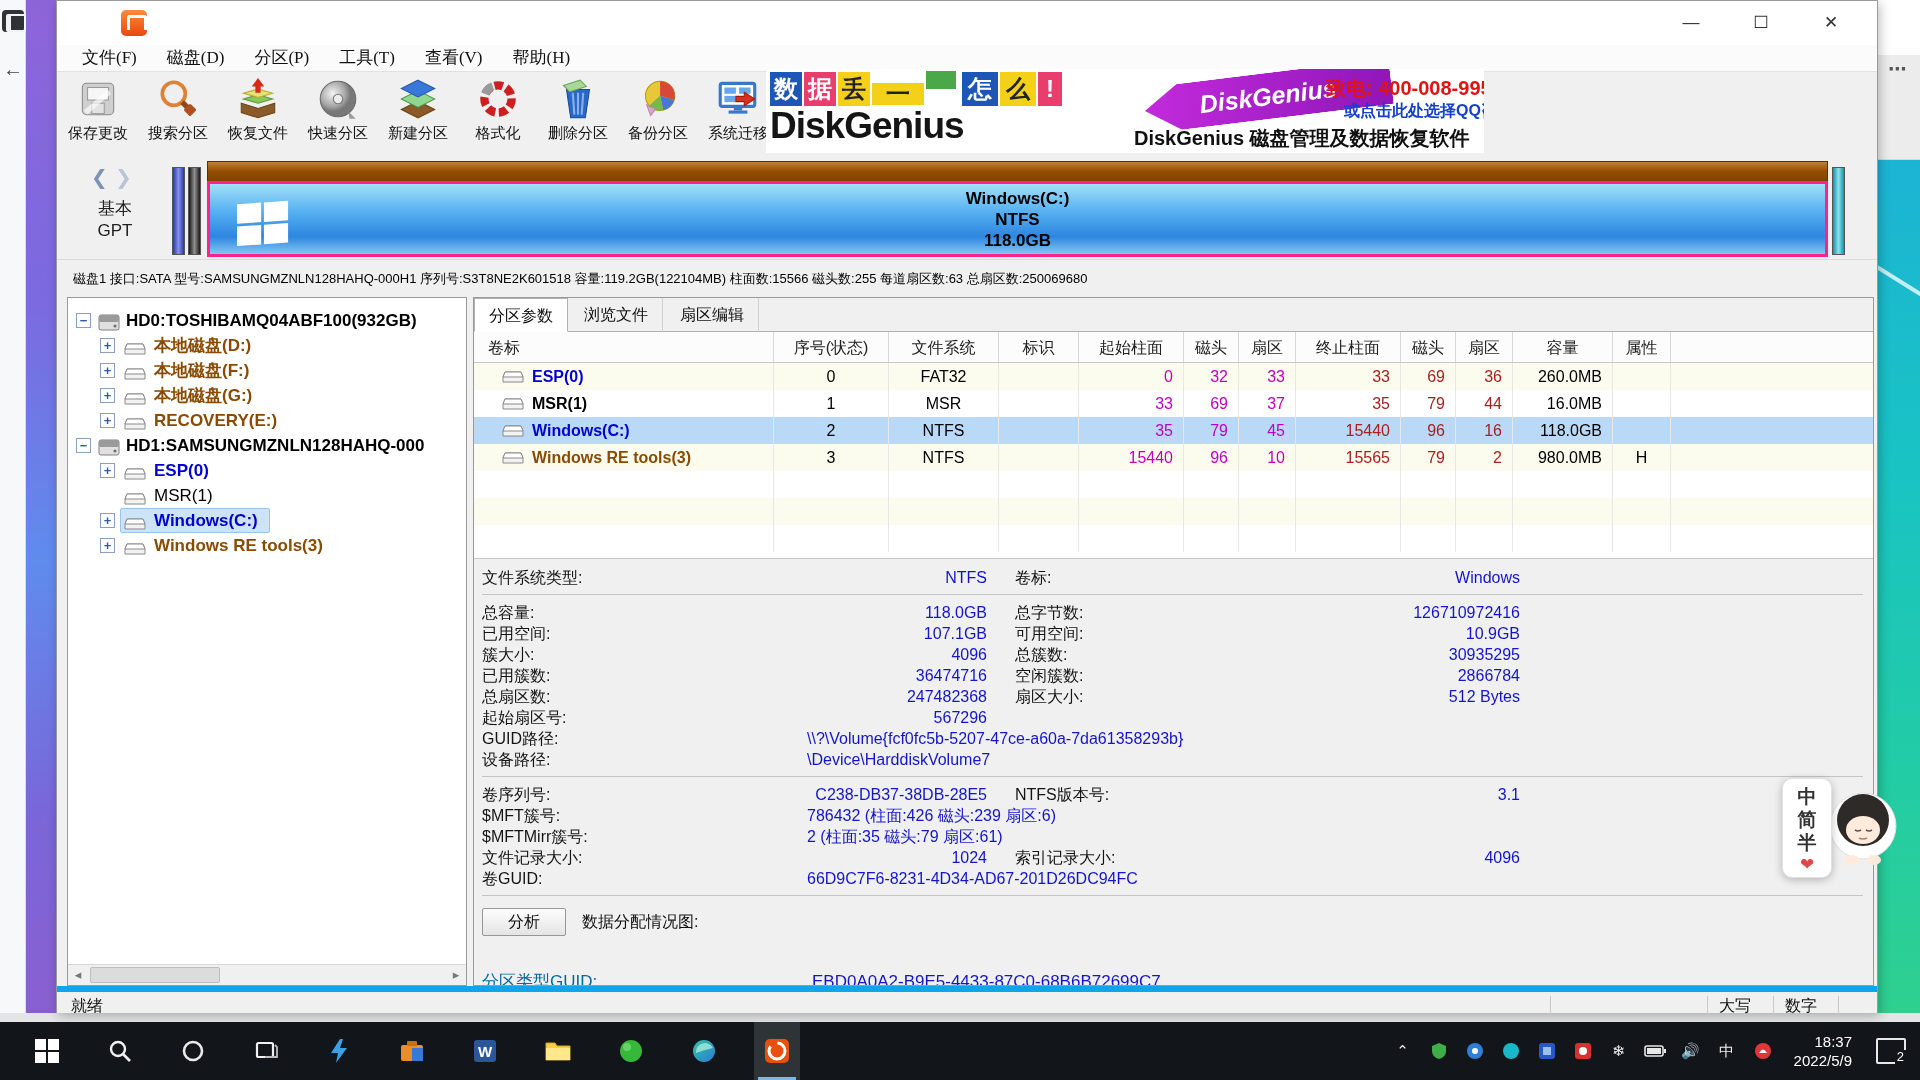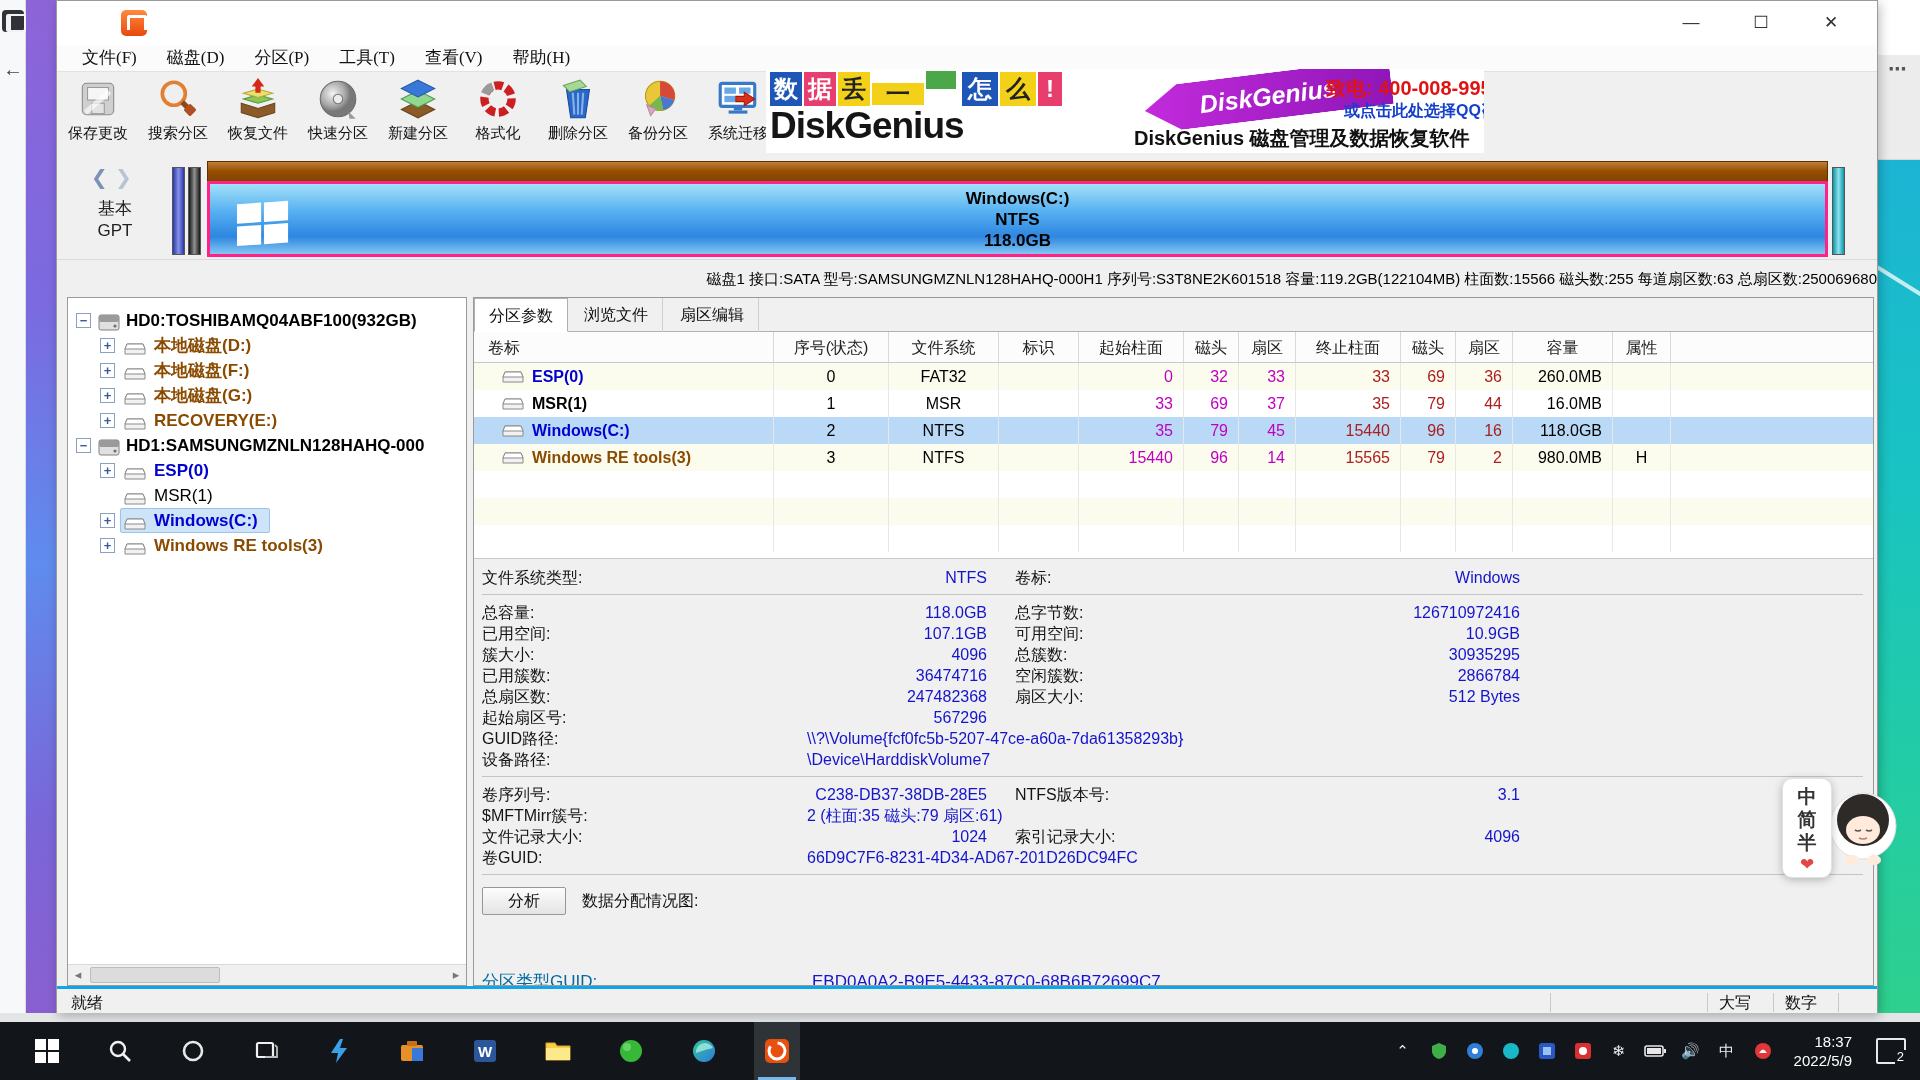--- a/index.html
+++ b/index.html
@@ -59,21 +59,21 @@
   .main-block{position:absolute;left:150px;top:8px;width:1621px;height:96px;}
   .disk-band{position:absolute;left:0;top:0;width:100%;height:22px;
     background:linear-gradient(180deg,#c08038 0%,#964f00 45%,#7e4200 100%);border:1px solid #5a3000;}
   .sel-part{position:absolute;left:0;top:20px;width:100%;height:76px;border:3px solid #ff2288;
     background:linear-gradient(180deg,#a2e0f8 0%,#58b2f2 38%,#2e86e0 75%,#84c6f2 100%);}
   .sel-part .ptxt{position:absolute;left:0;width:100%;text-align:center;font-size:17px;font-weight:bold;color:#000;line-height:21px;}
   .winflag{position:absolute;left:26px;top:11px;width:54px;height:52px;}
 
   
   .diskinfo{position:absolute;left:0;top:258px;width:100%;height:38px;background:#f0f0f0;border-top:1px solid #dadada;
-    font-size:15px;color:#000;line-height:38px;padding-left:16px;white-space:nowrap;text-align:right;}
+    font-size:13px;color:#000;line-height:38px;padding-left:16px;white-space:nowrap;}
 
   
   .treepanel{position:absolute;left:10px;top:296px;width:400px;height:689px;background:#fff;border:1px solid #9a9a9a;overflow:hidden;}
   .trow{position:absolute;left:0;width:100%;height:25px;line-height:25px;font-size:17px;white-space:nowrap;}
   .trow .exp{position:absolute;top:5px;width:15px;height:15px;border:1px solid #8aa0c0;background:#fff;
     text-align:center;line-height:13px;font-size:13px;font-weight:bold;color:#3858a0;}
   .trow .ticon{position:absolute;top:5px;}
   .trow .tlabel{position:absolute;top:0;font-weight:bold;}
   .tsel{position:absolute;height:25px;background:#cde4f8;border:1px solid #9cc4ea;border-radius:2px;}
   .hscroll{position:absolute;left:0;bottom:0;width:100%;height:21px;background:#f0f0f0;border-top:1px solid #d8d8d8;}
@@ -117,21 +117,21 @@
   .dsep{height:1px;background:#c4c4c4;margin:6px 10px 7px 0;}
   .analyze-row{margin-top:12px;height:30px;}
   .analyze-btn{display:inline-block;width:84px;height:28px;background:linear-gradient(180deg,#fdfdfd,#e4e4e4);
     border:1px solid #979797;border-radius:2px;text-align:center;line-height:26px;font-size:16px;color:#111;}
   .map-label{display:inline-block;margin-left:16px;font-size:16px;line-height:28px;color:#111;}
   .clipped-row{position:absolute;left:8px;top:672px;height:24px;line-height:24px;font-size:17px;white-space:nowrap;}
   .clipped-row .lab{color:#0369a1;}
   .clipped-row .val{position:absolute;left:330px;color:#1414cc;}
 
   
-  .statusbar{position:absolute;left:0;top:985px;width:100%;height:27px;background:#f0f0f0;border-top:3px solid #0ea5e9;font-size:16px;color:#111;}
+  .statusbar{position:absolute;left:0;top:985px;width:100%;height:27px;background:#f0f0f0;border-top:6px solid #0ea5e9;font-size:16px;color:#111;}
   .sb-sep{position:absolute;top:4px;width:1px;height:19px;background:#c8c8c8;}
   .sb-text{position:absolute;top:0;line-height:27px;}
 
   
   .taskbar{position:absolute;left:0;top:1022px;width:1920px;height:58px;background:#121519;}
   .tb-apps{position:absolute;left:24px;top:0;height:58px;display:flex;gap:27px;align-items:center;}
   .tb-app{width:46px;height:58px;display:flex;align-items:center;justify-content:center;position:relative;}
   .tb-app.active{background:#2e3338;}
   .tb-app.active::after{content:"";position:absolute;left:4px;bottom:0;width:38px;height:3px;background:#76b9ed;}
   .tray{position:absolute;right:0;top:0;height:58px;display:flex;gap:14px;align-items:center;padding-right:14px;}
@@ -504,21 +504,21 @@
                 <polygon points="3,2 19,2 21,7 21,12 1,12 1,7" fill="#f2f2f2" stroke="#8a8a8a"></polygon>
                 <polygon points="3,2 19,2 21,7 1,7" fill="#ffffff" stroke="#8a8a8a"></polygon>
               </svg>
               <span style="color: rgb(138, 74, 0);">Windows RE tools(3)</span>
             </div>
             <div class="cell-c">3</div>
             <div class="cell-c">NTFS</div>
             <div class="cell-c"></div>
             <div class="cell-r col-start">15440</div>
             <div class="cell-r col-start">96</div>
-            <div class="cell-r col-start">14</div>
+            <div class="cell-r col-start">10</div>
             <div class="cell-r col-end">15565</div>
             <div class="cell-r col-end">79</div>
             <div class="cell-r col-end">2</div>
             <div class="cell-r">980.0MB</div>
             <div class="cell-c">H</div>
             <div></div>
           </div>
           <div class="prow pdata row-white">
             <div></div>
             <div></div>
@@ -625,20 +625,24 @@
             <span class="lab">设备路径:</span>
             <span class="wide">\Device\HarddiskVolume7</span>
           </div>
           <div class="dsep"></div>
           <div class="drow">
             <span class="lab">卷序列号:</span>
             <span class="val">C238-DB37-38DB-28E5</span>
             <span></span>
             <span class="lab">NTFS版本号:</span>
             <span class="val">3.1</span>
+          </div>
+          <div class="drow">
+            <span class="lab">$MFT簇号:</span>
+            <span class="wide">786432 (柱面:426 磁头:239 扇区:6)</span>
           </div>
           <div class="drow">
             <span class="lab">$MFTMirr簇号:</span>
             <span class="wide">2 (柱面:35 磁头:79 扇区:61)</span>
           </div>
           <div class="drow">
             <span class="lab">文件记录大小:</span>
             <span class="val">1024</span>
             <span></span>
             <span class="lab">索引记录大小:</span>

